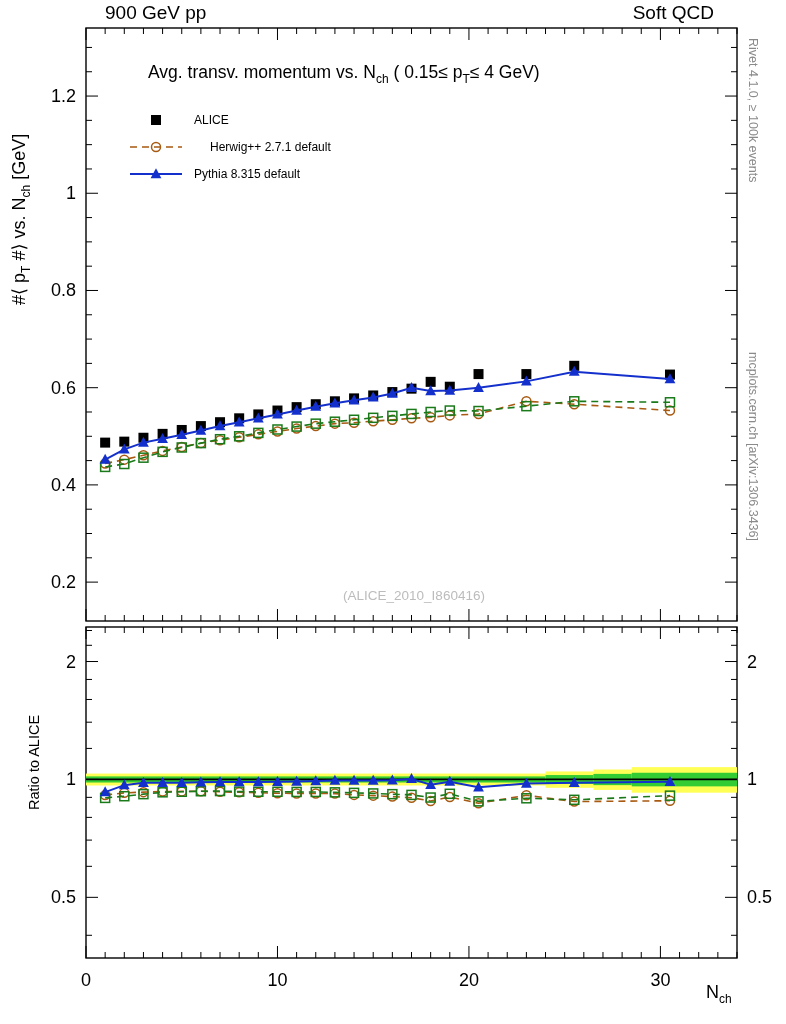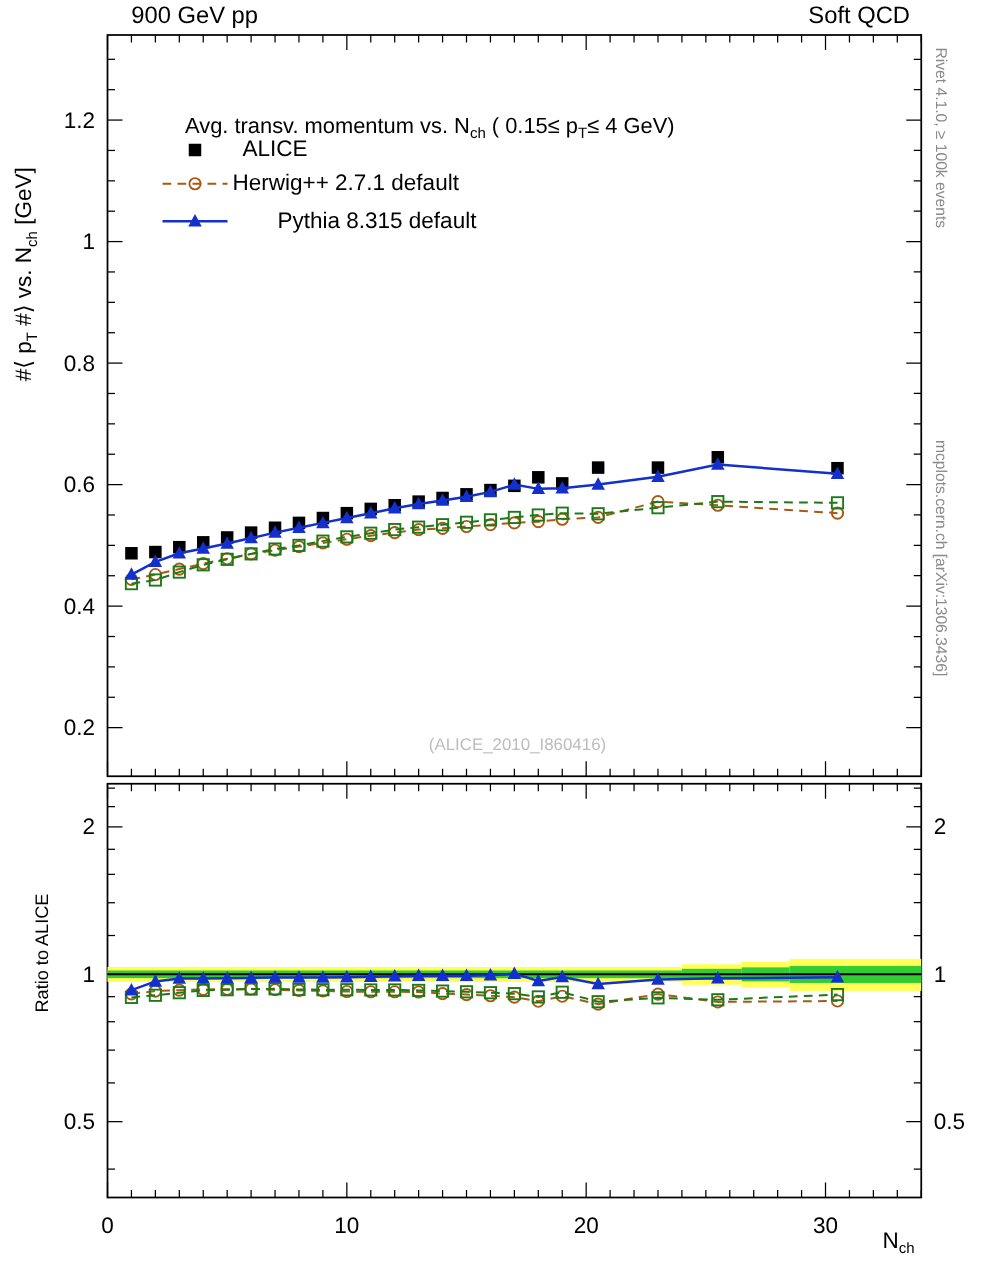--- a/index.html
+++ b/index.html
@@ -3,29 +3,29 @@
 <meta charset="utf-8">
 <style>
   html,body{margin:0;padding:0;background:#fff;}
   body{width:786px;height:1024px;font-family:"Liberation Sans",sans-serif;color:#000;}
   #root{position:relative;width:786px;height:1024px;}
   .abs{position:absolute;}
   .txt{font-family:"Liberation Sans",sans-serif;white-space:nowrap;}
   .hdr{font-size:19px;}
   .side{font-size:12.5px;color:#8a8a8a;transform-origin:0 0;}
   svg{display:block;}
-  .leg{font-size:18px;}
+  .leg{font-size:12px;}
 </style>
 </head>
 <body>
 
 <div id="root">
 
   <div class="abs txt hdr" style="left:105px;top:2px;">900 GeV pp</div>
-  <div class="abs txt hdr" style="right:58px;top:2px;text-align:right;">Soft QCD</div>
+  <div class="abs txt hdr" style="right:72px;top:2px;text-align:right;">Soft QCD</div>
 
   <div class="abs txt side" style="left:760px;top:38px;transform:rotate(90deg);">Rivet 4.1.0, ≥ 100k events</div>
   <div class="abs txt side" style="left:760px;top:352px;transform:rotate(90deg);">mcplots.cern.ch [arXiv:1306.3436]</div>
 
   <svg class="abs" style="left:0;top:0;" width="786" height="1024">
 
     <rect id="mainFrame" x="86" y="28" width="651" height="593" fill="none" stroke="#000" stroke-width="1.4"></rect>
 
     <rect id="ratioFrame" x="86" y="627" width="651" height="331" fill="none" stroke="#000" stroke-width="1.4"></rect>
 
@@ -443,21 +443,21 @@
         <text x="76" y="903.3294667274154" font-size="18" font-family="Liberation Sans, sans-serif" text-anchor="end" fill="#000">0.5</text>
         <text x="747" y="903.3294667274154" font-size="18" font-family="Liberation Sans, sans-serif" text-anchor="start" fill="#000">0.5</text>
         <text x="76" y="785.4248877946601" font-size="18" font-family="Liberation Sans, sans-serif" text-anchor="end" fill="#000">1</text>
         <text x="747" y="785.4248877946601" font-size="18" font-family="Liberation Sans, sans-serif" text-anchor="start" fill="#000">1</text>
         <text x="76" y="667.5203088619047" font-size="18" font-family="Liberation Sans, sans-serif" text-anchor="end" fill="#000">2</text>
         <text x="747" y="667.5203088619047" font-size="18" font-family="Liberation Sans, sans-serif" text-anchor="start" fill="#000">2</text>
         <text x="414" y="600" font-size="13.5" font-family="Liberation Sans, sans-serif" text-anchor="middle" fill="#bcbcbc">(ALICE_2010_I860416)</text>
       </g>
   </svg>
 
-  <div class="abs txt" style="left:148px;top:62px;font-size:17.5px;margin-top:28px;">
+  <div class="abs txt" style="left:148px;top:62px;font-size:17.5px;">
     <span>Avg. transv. momentum vs. N</span><sub style="font-size:12px;">ch</sub><span> ( 0.15</span><span>≤</span><span> p</span><sub style="font-size:12px;">T</sub><span>≤</span><span> 4 GeV)</span>
   </div>
 
   <div class="abs txt" style="left:8px;top:305px;font-size:18px;transform:rotate(-90deg);transform-origin:0 0;">
     <span>#⟨ p</span><sub style="font-size:12px;">T</sub><span> #⟩ vs. N</span><sub style="font-size:12px;">ch</sub><span> [GeV]</span>
   </div>
 
   <div class="abs txt" style="left:26px;top:810px;font-size:14.5px;transform:rotate(-90deg);transform-origin:0 0;">Ratio to ALICE</div>
 
   <div class="abs txt" style="left:706px;top:982px;font-size:18px;text-align:center;">
@@ -470,23 +470,23 @@
           <svg width="56" height="20">
             <rect x="23" y="5" width="10" height="10" fill="#000000"></rect>
           </svg>
           <span class="leg txt" style="margin-left: 10px;">ALICE</span>
         </div>
         <div style="display: flex; align-items: center; height: 27px;">
           <svg width="56" height="20">
             <line x1="2" y1="10" x2="54" y2="10" stroke="#a85a12" stroke-width="1.6" stroke-dasharray="7,5"></line>
             <circle cx="28" cy="10" r="4.5" fill="none" stroke="#a85a12" stroke-width="1.5"></circle>
           </svg>
-          <span class="leg txt" style="margin-left: 2px;">Herwig++ 2.7.1 default</span>
+          <span class="leg txt" style="margin-left: 26px;">Herwig++ 2.7.1 default</span>
         </div>
-        <div style="display: flex; align-items: flex-end; height: 27px; gap: 28px;">
+        <div style="display: flex; align-items: center; height: 27px;">
           <svg width="56" height="20">
             <line x1="2" y1="10" x2="54" y2="10" stroke="#1430cc" stroke-width="2"></line>
             <polygon points="28,4.2 33.4,14.2 22.6,14.2" fill="#1430cc"></polygon>
           </svg>
           <span class="leg txt" style="margin-left: 10px;">Pythia 8.315 default</span>
         </div>
       </div>
   </div>
 
 </div>

